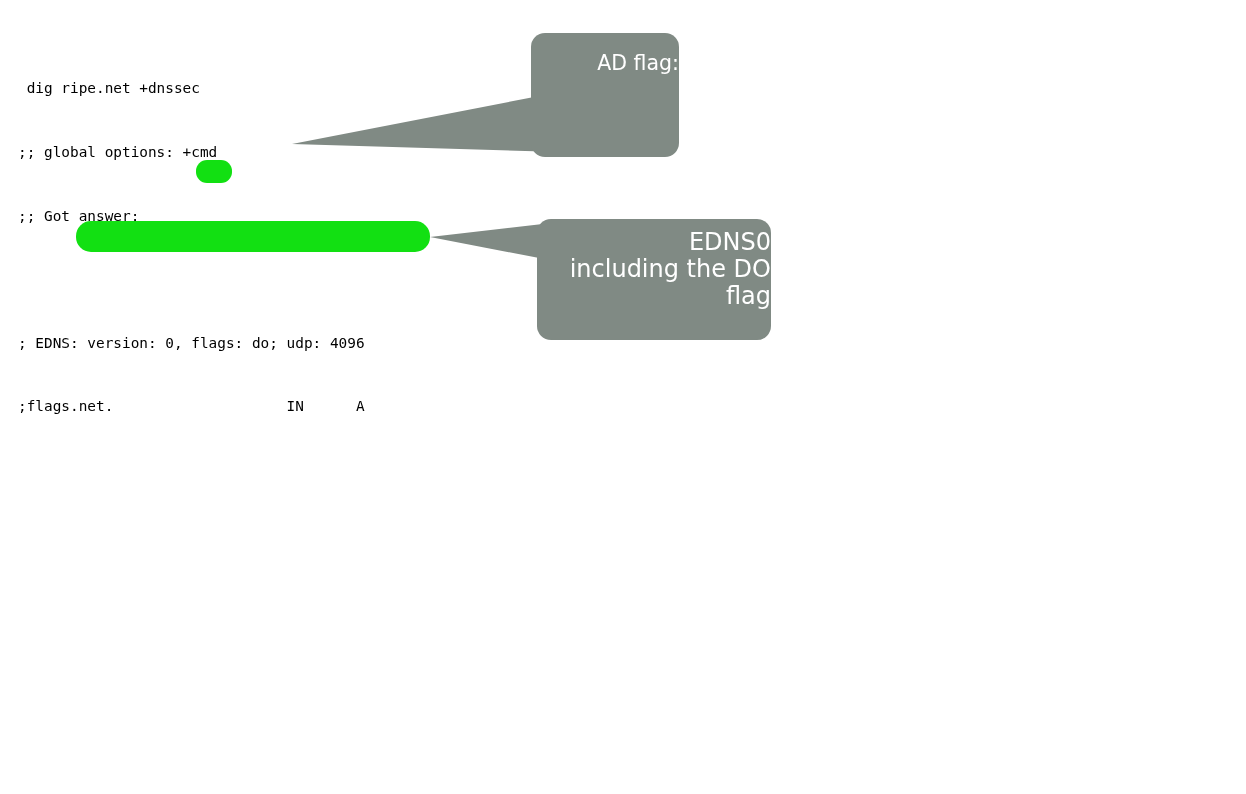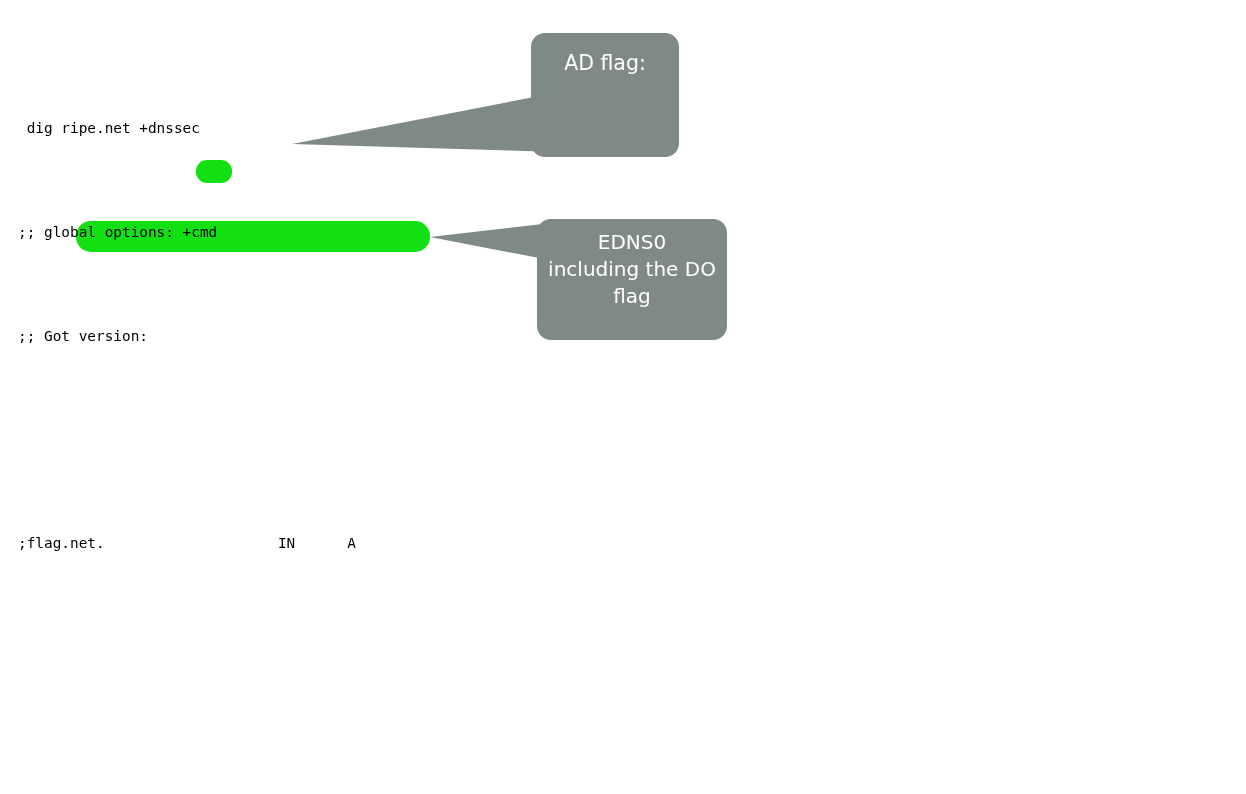--- a/index.html
+++ b/index.html
@@ -26,21 +26,20 @@
     font-size: 14.4px;
     line-height: 21.2px;
     color: #000000;
     white-space: pre;
     letter-spacing: 0px;
     z-index: 3;
   }
   #terminal .line {
     white-space: pre;
     height: 21.2px;
-    margin-top: 40px;
   }
   #terminal .blank {
     height: 21.2px;
   }
 
   
   .hl-green {
     position: absolute;
     background: #12e012;
     z-index: 2;
@@ -60,40 +59,40 @@
     border-radius: 15px;
   }
 
   
   .callout {
     position: absolute;
     background: #808a84;
     border-radius: 14px;
     color: #ffffff;
     font-family: "DejaVu Sans", "Liberation Sans", sans-serif;
-    text-align: center;
+    text-align: right;
     z-index: 5;
     box-sizing: border-box;
   }
   .callout-ad {
     left: 531px;
     top: 33px;
     width: 148px;
     height: 124px;
     padding-top: 15px;
     font-size: 20.5px;
     line-height: 31px;
   }
   .callout-edns {
     left: 537px;
     top: 219px;
-    width: 190px;
+    width: 234px;
     height: 121px;
     padding-top: 10px;
-    font-size: 20px;
+    font-size: 24px;
     line-height: 27px;
   }
 
   
   #tails {
     position: absolute;
     left: 0;
     top: 0;
     width: 1246px;
     height: 794px;
@@ -106,23 +105,24 @@
 
 <div id="page">
 
   <div class="hl-green hl-ad"></div>
 
   <div class="hl-green hl-edns"></div>
 
   <div id="terminal">
     <div class="line"> dig ripe.net +dnssec</div>
     <div class="line">;; global options: +cmd</div>
-    <div class="line">;; Got version:</div>
+    <div class="line">;; Got answer:</div>
     <div class="line blank"></div>
-    <div class="line">;flag.net.                    IN      A</div>
+    <div class="line">; EDNS: version: 0, flags: do; udp: 4096</div>
+    <div class="line">;flags.net.                    IN      A</div>
     <div class="line blank"></div>
     
     
     
     
     
     
     
     
     

